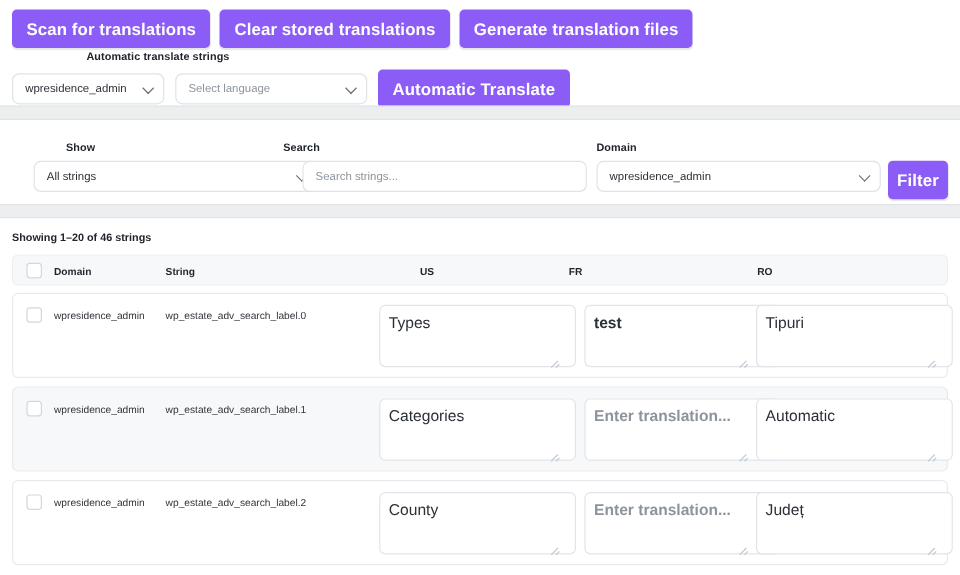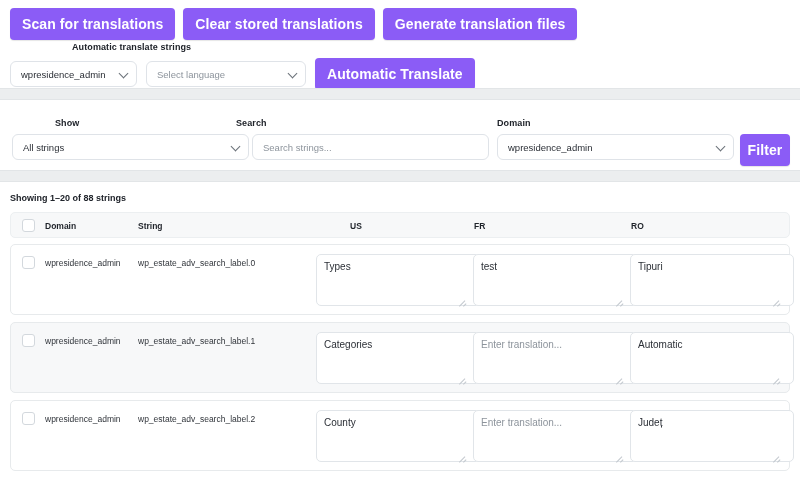--- a/index.html
+++ b/index.html
@@ -92,21 +92,21 @@
 
   
   #filter-bar {
     position: absolute; left: 0; top: 100px; width: 800px; height: 70px;
     background: #ffffff;
   }
   #show-label   { position: absolute; left: 12px;  top: 18px; margin-left: 43px; }
   #search-label { position: absolute; left: 236px; top: 18px; }
   #domain-label { position: absolute; left: 497px; top: 18px; }
 
-  #show-select     { position: absolute; left: 12px;  top: 34px; width: 237px; }
+  #show-select     { position: absolute; left: 28px;  top: 34px; width: 237px; }
   #search-input    { position: absolute; left: 252px; top: 34px; width: 237px; }
   #domain-select   { position: absolute; left: 497px; top: 34px; width: 237px; }
   #filter-button   { position: absolute; left: 740px; top: 34px; width: 50px; height: 26px; }
 
   
   #results-area {
     position: absolute; left: 0; top: 182px; width: 800px; height: 297px;
     background: #ffffff;
   }
   #results-count {
@@ -167,29 +167,29 @@
 
   .ta {
     position: absolute;
     top: 9px;
     height: 52px;
     width: 164px;
     border: 1px solid #e1e5e9;
     border-radius: 5px;
     background: #ffffff;
     font-family: "Liberation Sans", sans-serif;
-    font-size: 10px;
+    font-size: 13px;
     color: #2b2f36;
     padding: 6px 7px;
     line-height: 1.2;
     overflow: hidden;
   }
   .ta.ph { color: #8d949c; }
   .ta-us { left: 305px; }
-  .ta-fr { left: 462px; }
+  .ta-fr { left: 476px; font-weight: bold; }
   .ta-ro { left: 619px; }
 
   .resize-grip {
     position: absolute;
     width: 7px; height: 7px;
     pointer-events: none;
   }
   .resize-grip::before,
   .resize-grip::after {
     content: "";
@@ -250,21 +250,21 @@
     <span class="chev"></span>
   </div>
 
   <button id="filter-button" class="btn-primary">Filter</button>
 </div>
 
 <div id="band-two" class="gray-band"></div>
 
 <div id="results-area">
 
-  <div id="results-count">Showing 1–20 of 88 strings</div>
+  <div id="results-count">Showing 1–20 of 46 strings</div>
 
   <div id="strings-table">
 
     <div class="trow header">
       <div class="cb"></div>
       <div class="cell c-domain">Domain</div>
       <div class="cell c-string">String</div>
       <div class="cell c-us">US</div>
       <div class="cell c-fr">FR</div>
       <div class="cell c-ro">RO</div>

